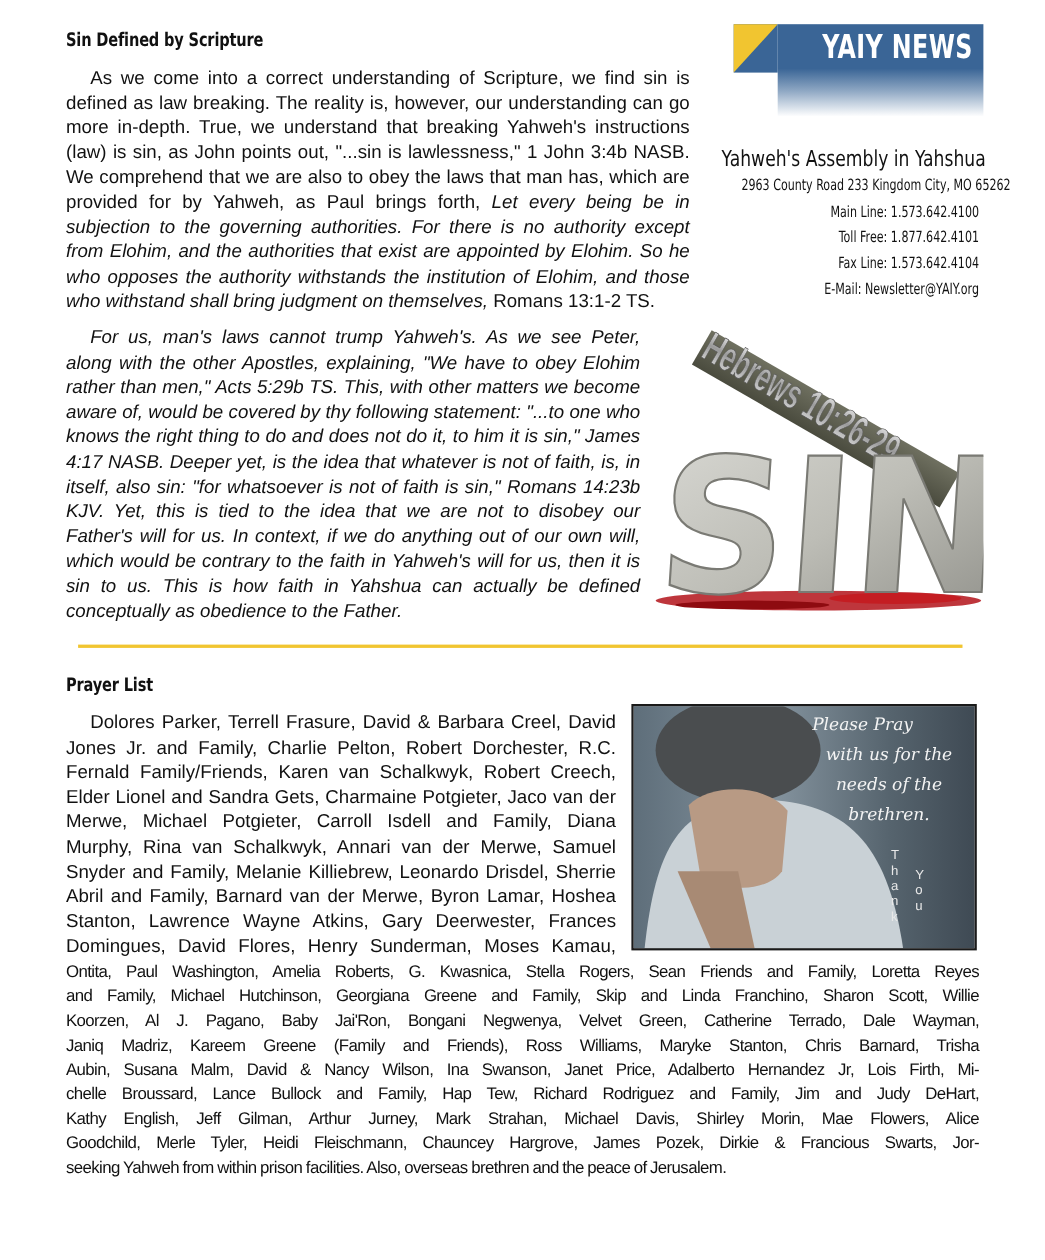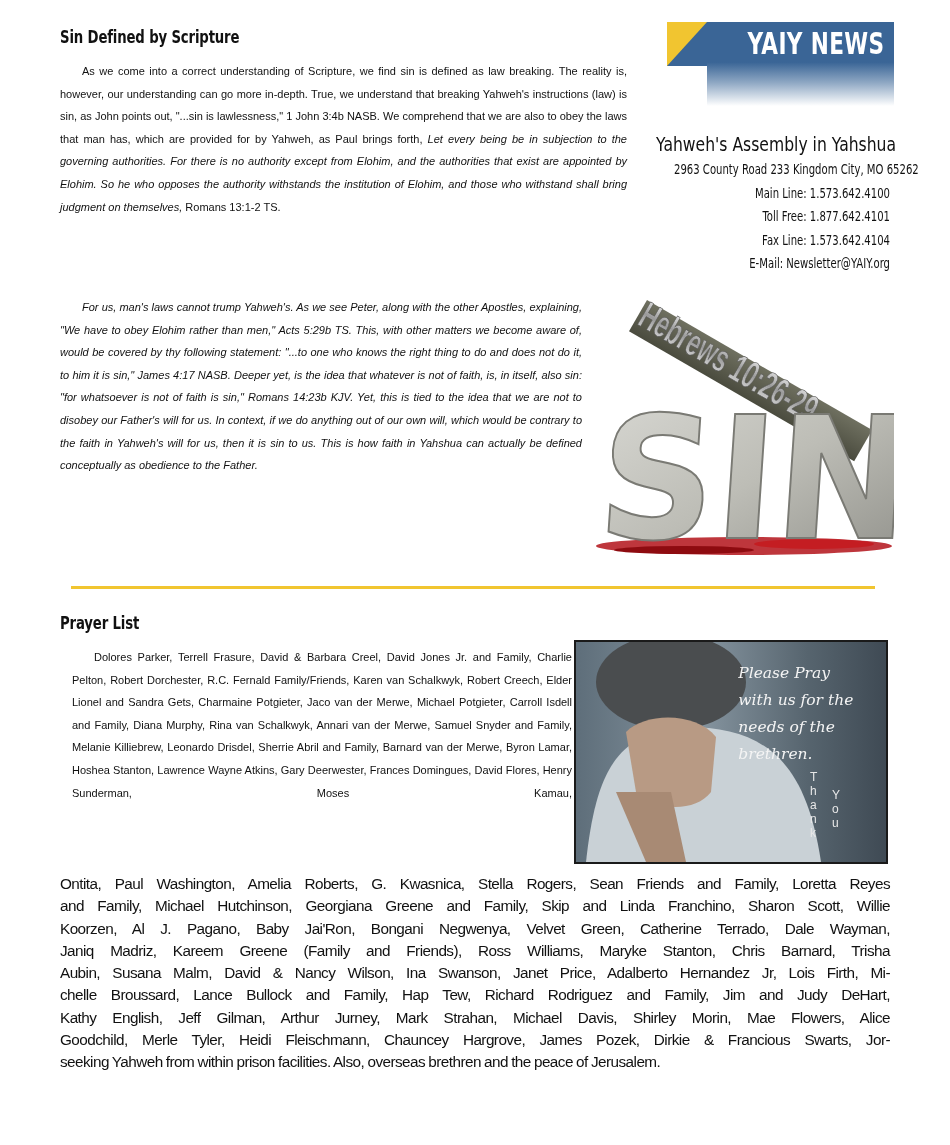--- a/index.html
+++ b/index.html
@@ -1,21 +1,21 @@
 <!DOCTYPE html>
 <html><head>
 <meta charset="utf-8">
 <style>
   html, body { margin: 0; padding: 0; background: #ffffff; }
   body { width: 950px; height: 1145px; position: relative; overflow: hidden;
          font-family: "Liberation Sans", sans-serif; color: #111; }
   .heading { position: absolute; font-family: "DejaVu Sans", sans-serif; font-weight: bold;
              font-size: 17px; transform: scaleX(0.78); transform-origin: left top;
              letter-spacing: -0.2px; color: #111; }
-  .body-text { position: absolute; font-family: "Liberation Sans", sans-serif; font-size: 11px;
+  .body-text { position: absolute; font-family: "Liberation Sans", sans-serif; font-size: 17px;
                line-height: 22.6px; text-align: justify; color: #111; }
   .body-text p { margin: 0; text-indent: 22px; }
   .body-text em { font-style: italic; }
 
   
   .masthead { position: absolute; left: 667px; top: 22px; width: 227px; height: 84px; }
   .mast-blue { position: absolute; left: 40px; top: 0; width: 187px; height: 84px;
                background: linear-gradient(to bottom, #3a6596 0%, #3a6596 48%, #8ea7c3 72%, #ffffff 100%); }
   .mast-tri { position: absolute; left: 0; top: 0; width: 40px; height: 44px; background: #3a6596; }
   .mast-tri-y { position: absolute; left: 0; top: 0; width: 0; height: 0;
@@ -32,26 +32,26 @@
 
   
   .sin-img { position: absolute; left: 594px; top: 276px; width: 300px; height: 288px; }
 
   .divider { position: absolute; left: 71px; top: 586px; width: 804px; height: 3px; background: #f1c530; }
 
   
   .pray-img { position: absolute; left: 574px; top: 640px; width: 314px; height: 224px;
               border: 2px solid #1a1a1a; box-sizing: border-box; overflow: hidden;
               background: linear-gradient(90deg, #5e6e7a 0%, #8695a0 40%, #56646e 75%, #3f4a54 100%); }
-  .pray-text { position: absolute; right: 8px; top: 18px; text-align: left; color: #f4f4f4;
+  .pray-text { position: absolute; right: 8px; top: 4px; text-align: center; color: #f4f4f4;
                font-family: "DejaVu Serif", serif; font-style: italic; font-size: 15.5px; line-height: 27px; }
   .thank-col { position: absolute; font-family: Liberation Sans, sans-serif; color: #e8e8e8;
                font-size: 12px; line-height: 14px; width: 10px; word-break: break-all; }
 
-  .prayer-narrow { position: absolute; left: 72px; top: 646px; width: 500px; }
+  .prayer-narrow { position: absolute; left: 60px; top: 646px; width: 500px; }
   .prayer-wide { position: absolute; left: 60px; top: 873px; width: 830px;
                  font-family: "Liberation Sans", sans-serif; font-size: 15.3px; line-height: 22.3px;
                  text-align: justify; color: #111; letter-spacing: -0.55px; word-spacing: -0.5px; }
   .prayer-wide span { display: block; }
   .prayer-wide .last { text-align: left; }
 </style>
 </head>
 <body>
 
 <div class="heading" style="left:60px; top:27px;">Sin Defined by Scripture</div>

